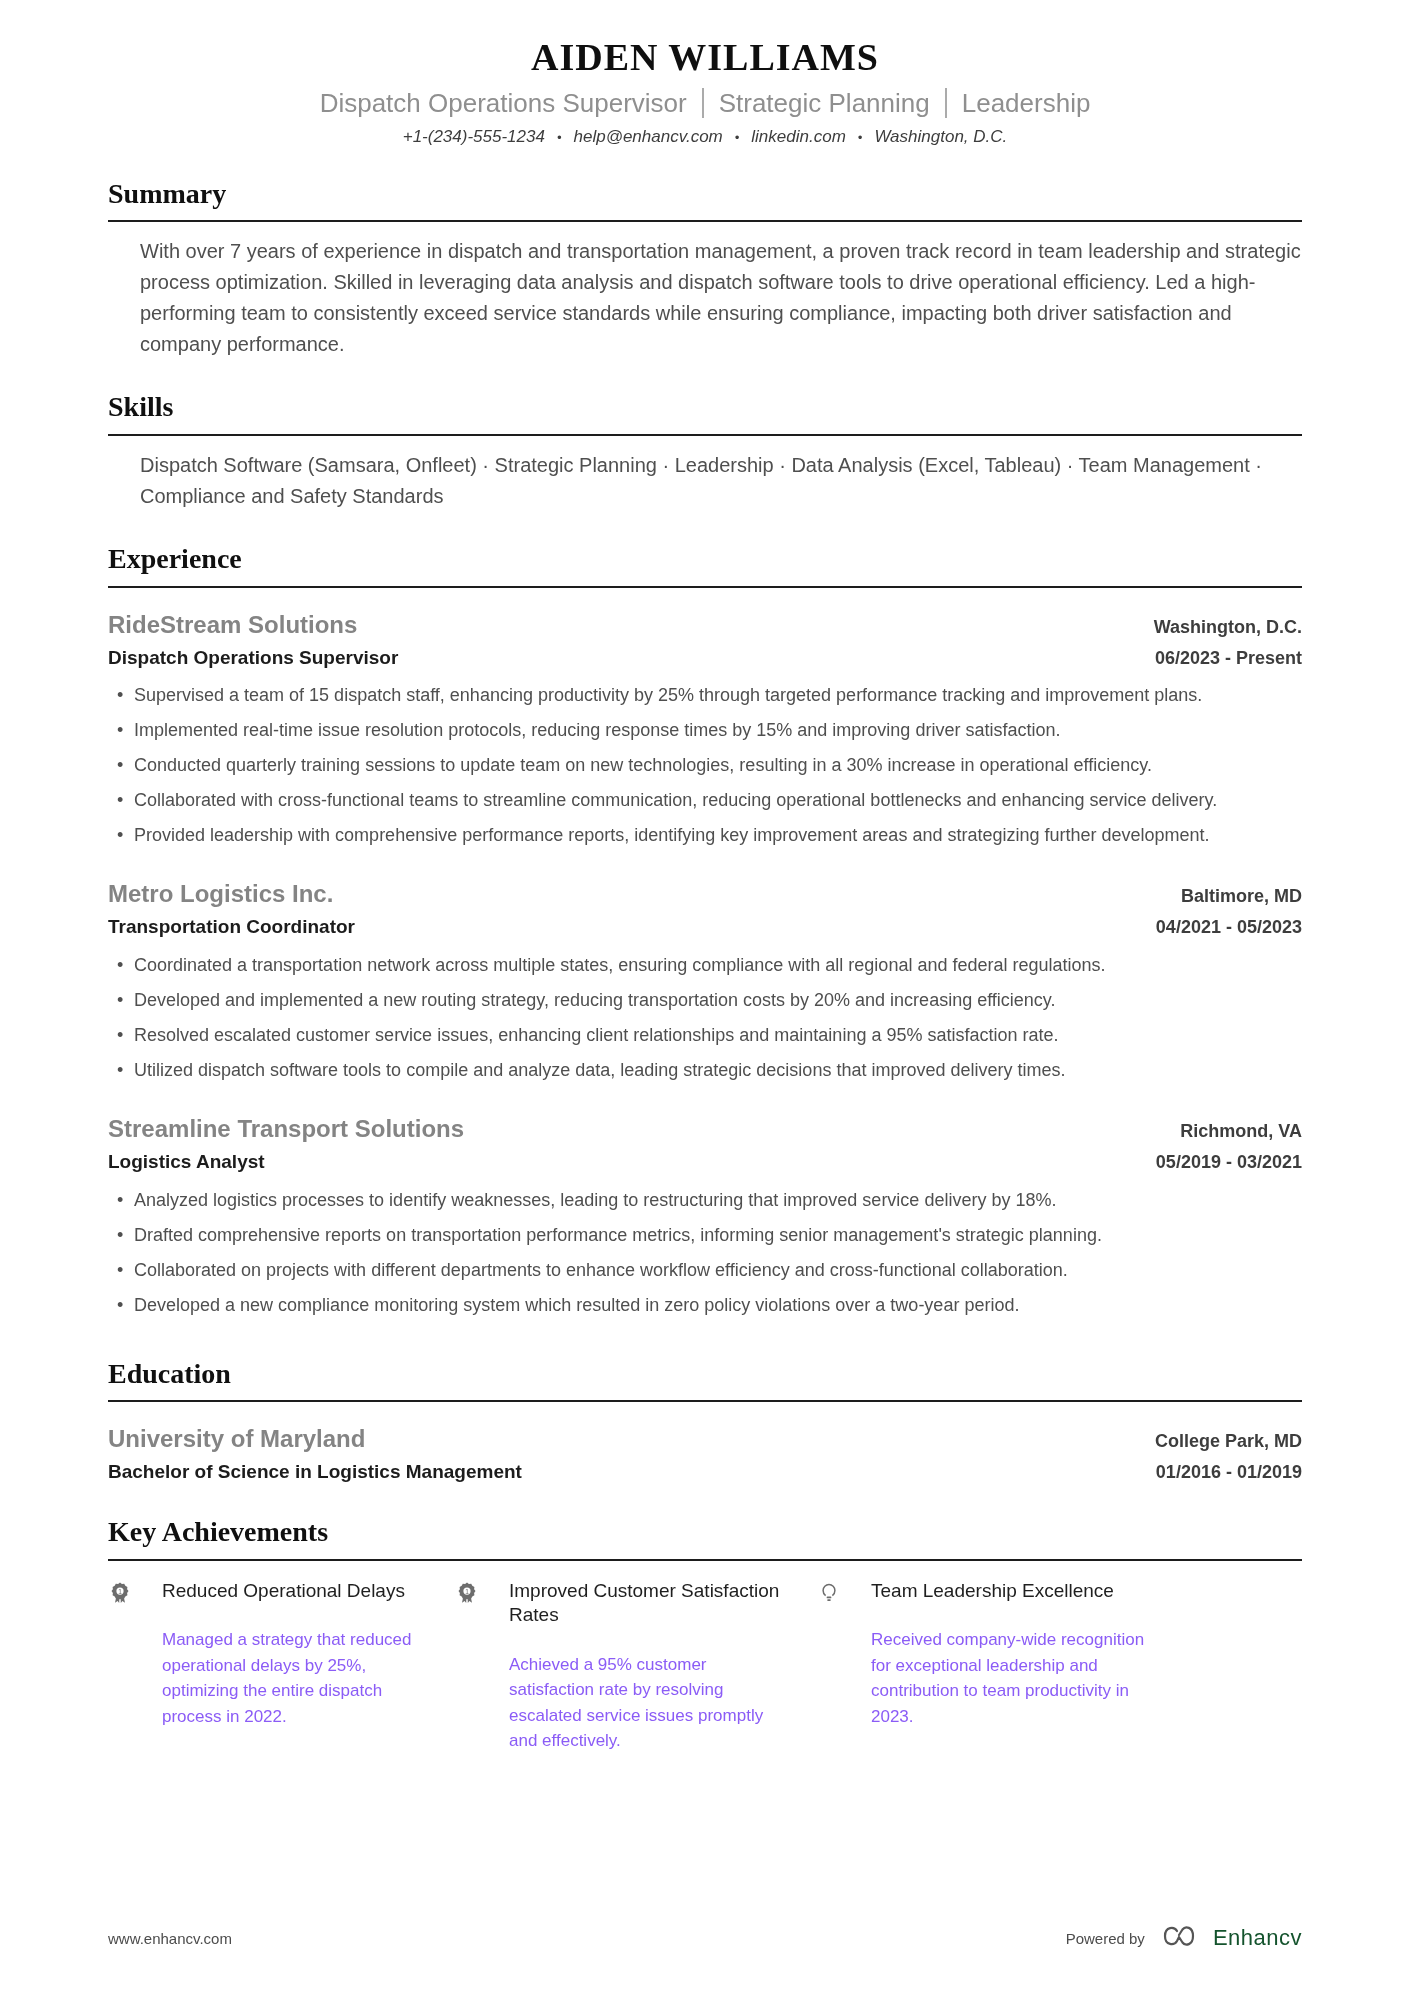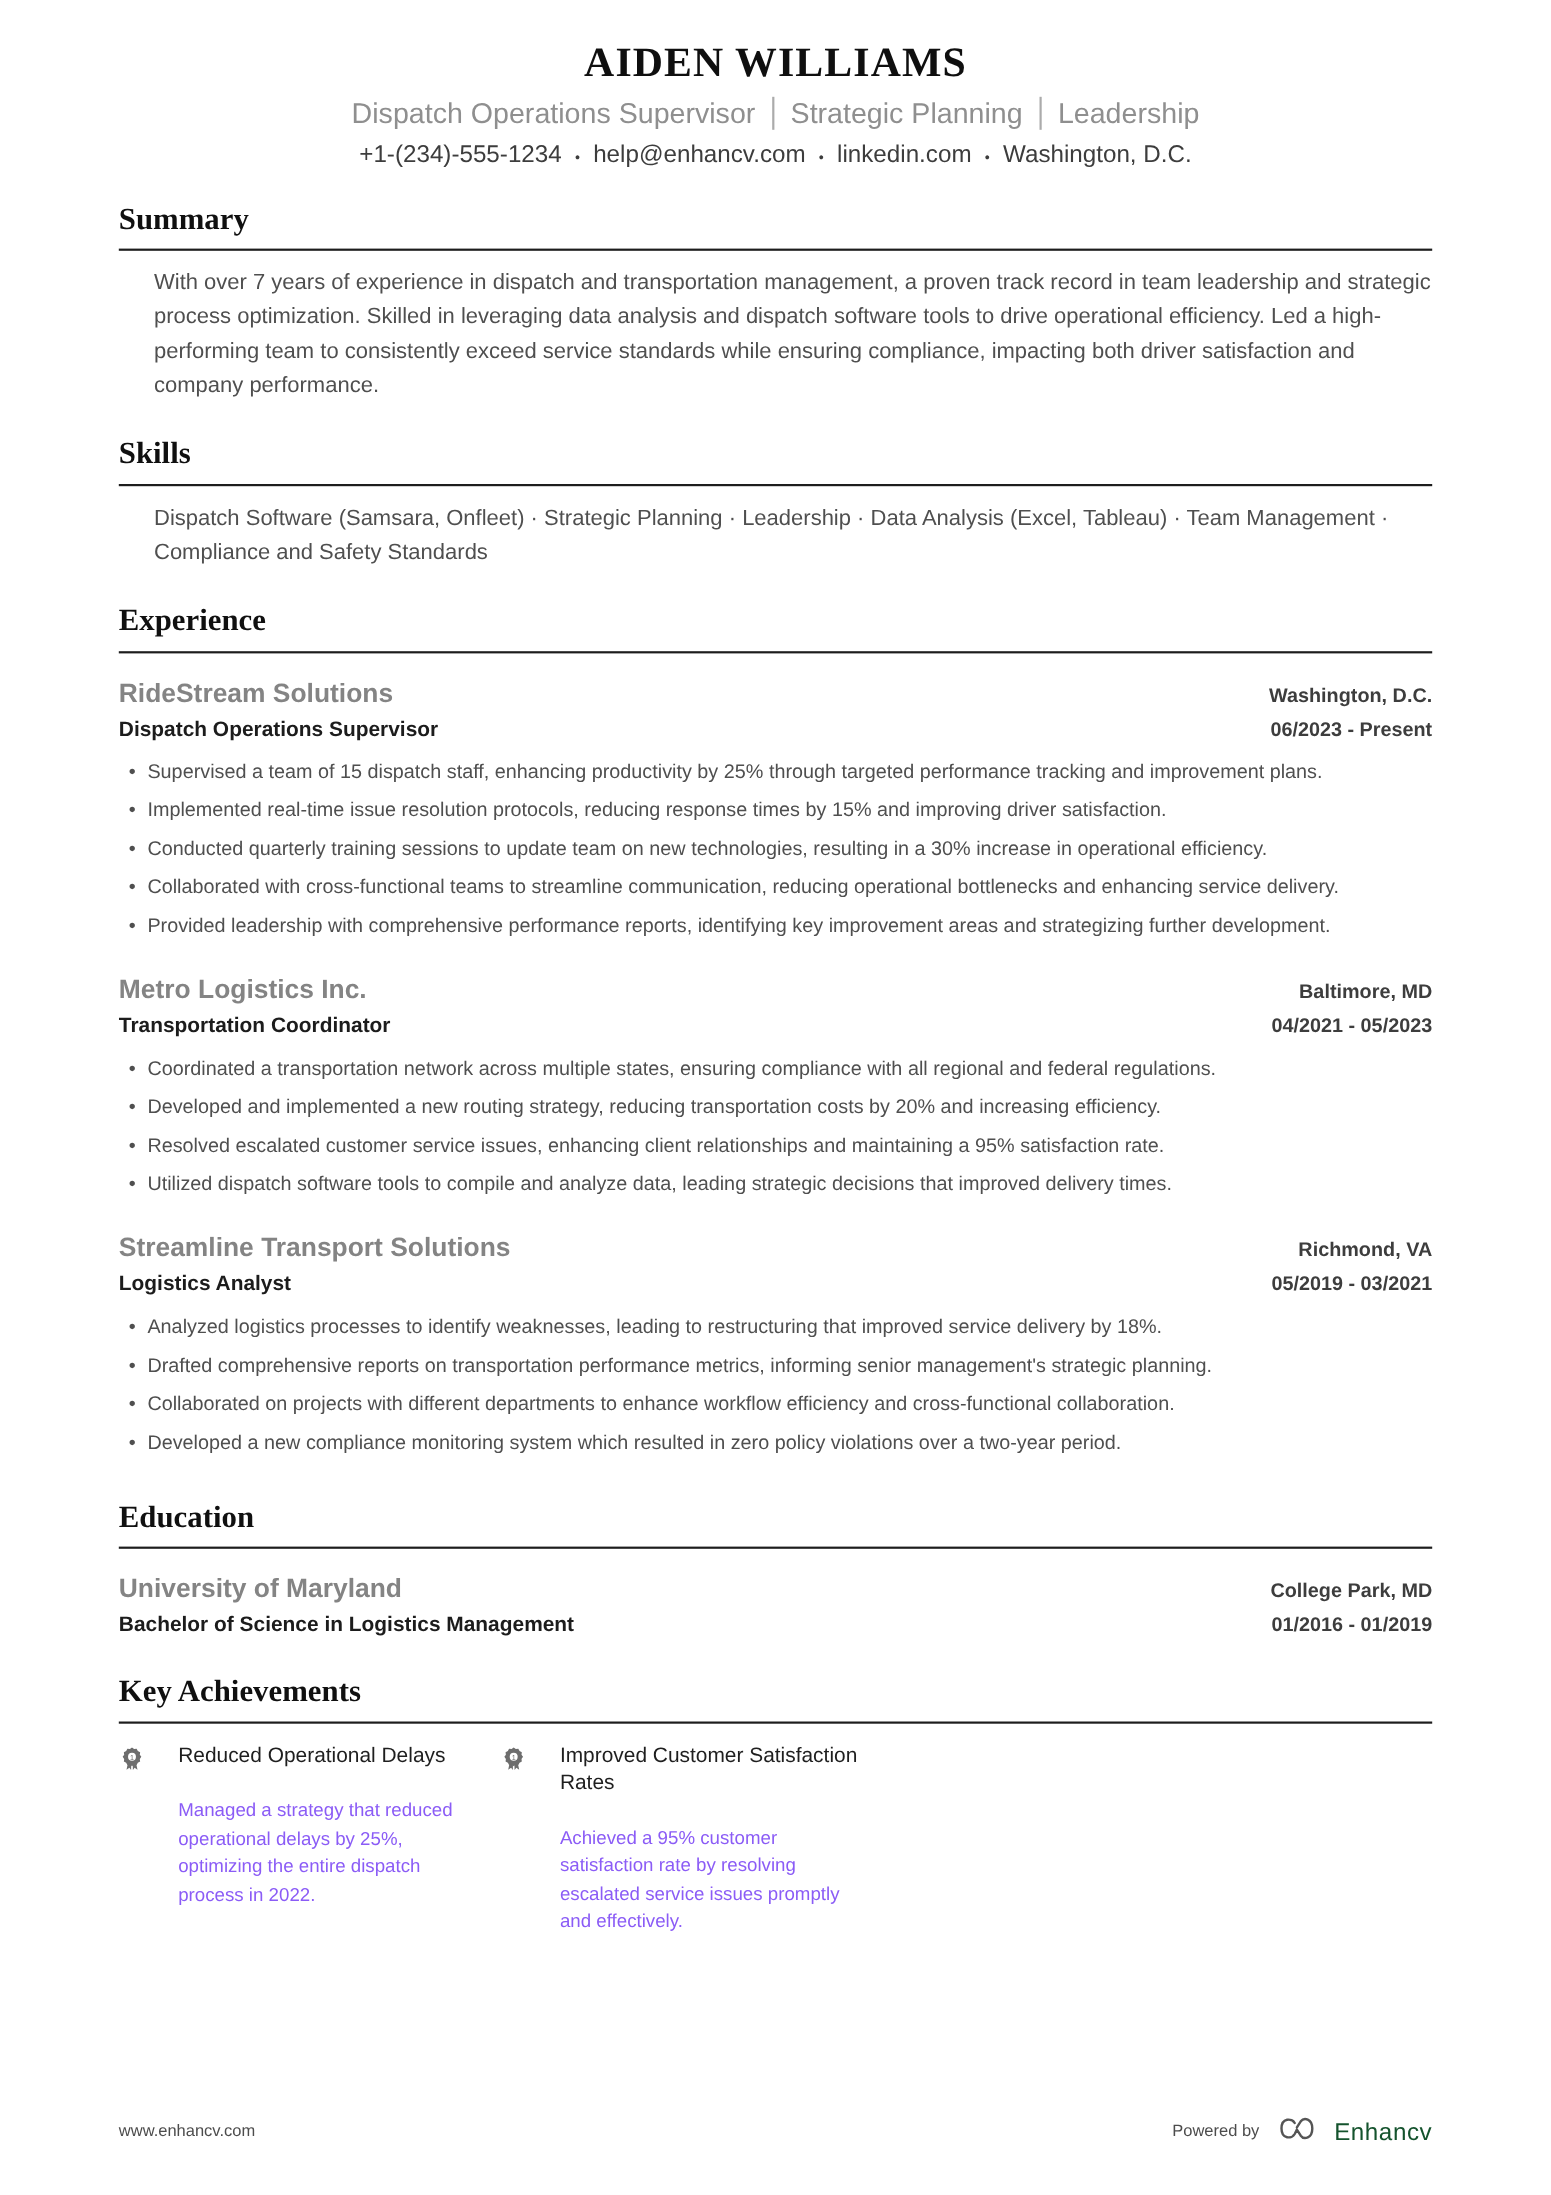--- a/index.html
+++ b/index.html
@@ -16,21 +16,21 @@
     font-family:"Liberation Serif", serif; font-weight:700;
     font-size:38px; letter-spacing:1px; color:#0f0f0f; line-height:1.15;
   }
   .title-row {
     margin-top:8px; display:flex; justify-content:center; align-items:center;
     font-size:26px; color:#8f8f8f; line-height:1.2;
   }
   .title-sep { width:2px; height:30px; background:#ababab; margin:0 15px; }
   .contact-row {
     margin-top:8px; display:flex; justify-content:center; align-items:center;
-    font-size:22px; color:#3d3d3d;
+    font-size:17px; color:#3d3d3d;font-style:italic;
   }
   .contact-sep::before { content:"•"; margin:0 12px; font-size:13px; color:#3d3d3d; }
 
   
   .section-heading {
     font-family:"Liberation Serif", serif; font-weight:700;
     font-size:28px; color:#101010; text-align:left; margin-top:30px; line-height:1.2;
   }
   .rule { height:2px; background:#1d1d1d; margin-top:10px; }
   .para { margin-top:14px; font-size:20px; line-height:1.55; color:#4f4f4f;margin-left:32px; }
@@ -197,20 +197,33 @@
           <circle cx="12" cy="10.1" r="3.6" fill="#ffffff"></circle>
           <text x="12" y="12.6" font-size="6.5" text-anchor="middle" fill="#6d6d6d" font-family="Liberation Sans, sans-serif">1</text>
         </svg>
       </span>
       <div>
         <div class="ach-title">Improved Customer Satisfaction Rates</div>
         <div class="ach-text">Achieved a 95% customer satisfaction rate by resolving escalated service issues promptly and effectively.</div>
       </div>
     </div>
 
+    <div class="ach">
+      <span class="ach-icon">
+        <svg viewBox="0 0 24 24" width="24" height="24" fill="none" stroke="#6d6d6d" stroke-width="1.5">
+          <path d="M8.6 14.6 C7 13.4 6.1 11.5 6.1 9.4 a5.9 5.9 0 1 1 11.8 0 c0 2.1-.9 4-2.5 5.2"></path>
+          <rect x="9.6" y="15.6" width="4.8" height="1.7" rx="0.85" fill="#6d6d6d" stroke="none"></rect>
+          <rect x="10.2" y="18.2" width="3.6" height="1.7" rx="0.85" fill="#6d6d6d" stroke="none"></rect>
+        </svg>
+      </span>
+      <div>
+        <div class="ach-title">Team Leadership Excellence</div>
+        <div class="ach-text">Received company-wide recognition for exceptional leadership and contribution to team productivity in 2023.</div>
+      </div>
+    </div>
 
   </div>
 
   <div class="footer">
     <span class="site">www.enhancv.com</span>
     <span class="powered">
       <span class="powered-label">Powered by</span>
       <span>
         <svg viewBox="0 0 44 26" width="44" height="26" fill="none" stroke="#555555" stroke-width="2.2" stroke-linecap="round" stroke-linejoin="round">
           <path d="M20 8 C17.5 3.5 8 3 8 13 C8 23 17.5 22.5 20 18 L22 14 L25.5 19.5 C28.5 23.5 36 22 36 13 C36 4 28.5 2.5 25.5 6.5 L22 12"></path>

